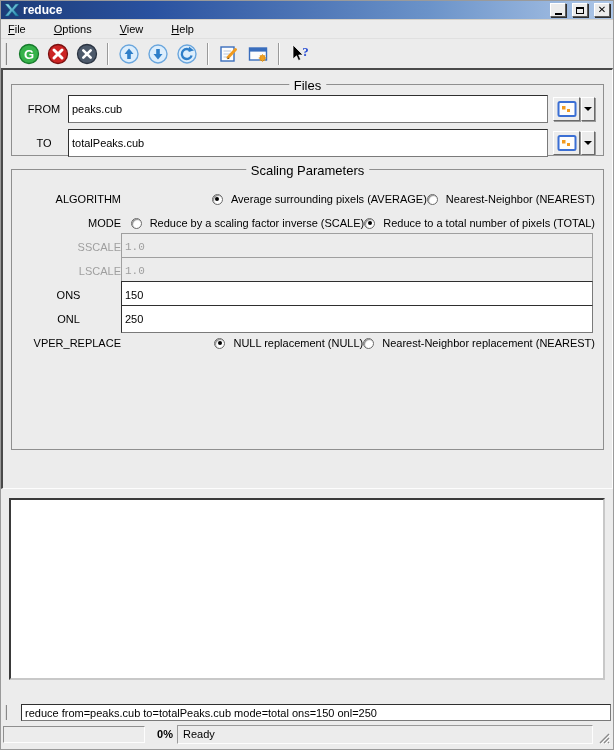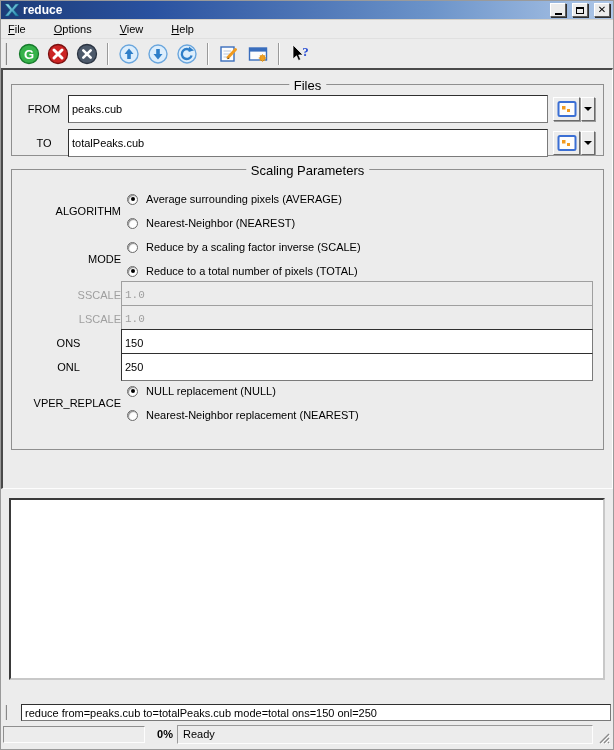--- a/index.html
+++ b/index.html
@@ -92,21 +92,21 @@
   }
   .drop-arrow { width:0; height:0; border-left:4px solid transparent; border-right:4px solid transparent; border-top:4px solid #000; }
   
   .srow { display:flex; align-items:center; }
   .srow .slabel { width:105px; flex:0 0 105px; text-align:center; }
   .srow .slabel.dim { color:#9f9f9f;text-align:right; }
   .srow.input-row { height:24px; }
   .srow.input-row .txt { margin-right:2px; }
   .radio-block { display:flex; }
   .radio-block .slabel { width:105px; flex:0 0 105px; text-align:right; align-self:center; }
-  .radio-col { display:flex; flex-direction:column; flex:1; padding-left:6px;justify-content:flex-end; }
+  .radio-col { display:flex; flex:1; padding-left:6px;justify-content:flex-end; }
   .radio-line { height:24px; display:flex; align-items:center; gap:8px; }
   .rb {
     width:11px; height:11px; border-radius:50%; background:#fff; flex:0 0 11px;
     border:1px solid #6a6a6a;
     box-shadow:inset 1px 1px 1px rgba(0,0,0,0.45), inset -1px -1px 0 #fff;
     position:relative;
   }
   .rb.checked::after {
     content:""; position:absolute; left:50%; top:50%; width:4px; height:4px;
     margin:-2px 0 0 -2px; border-radius:50%; background:#000;

